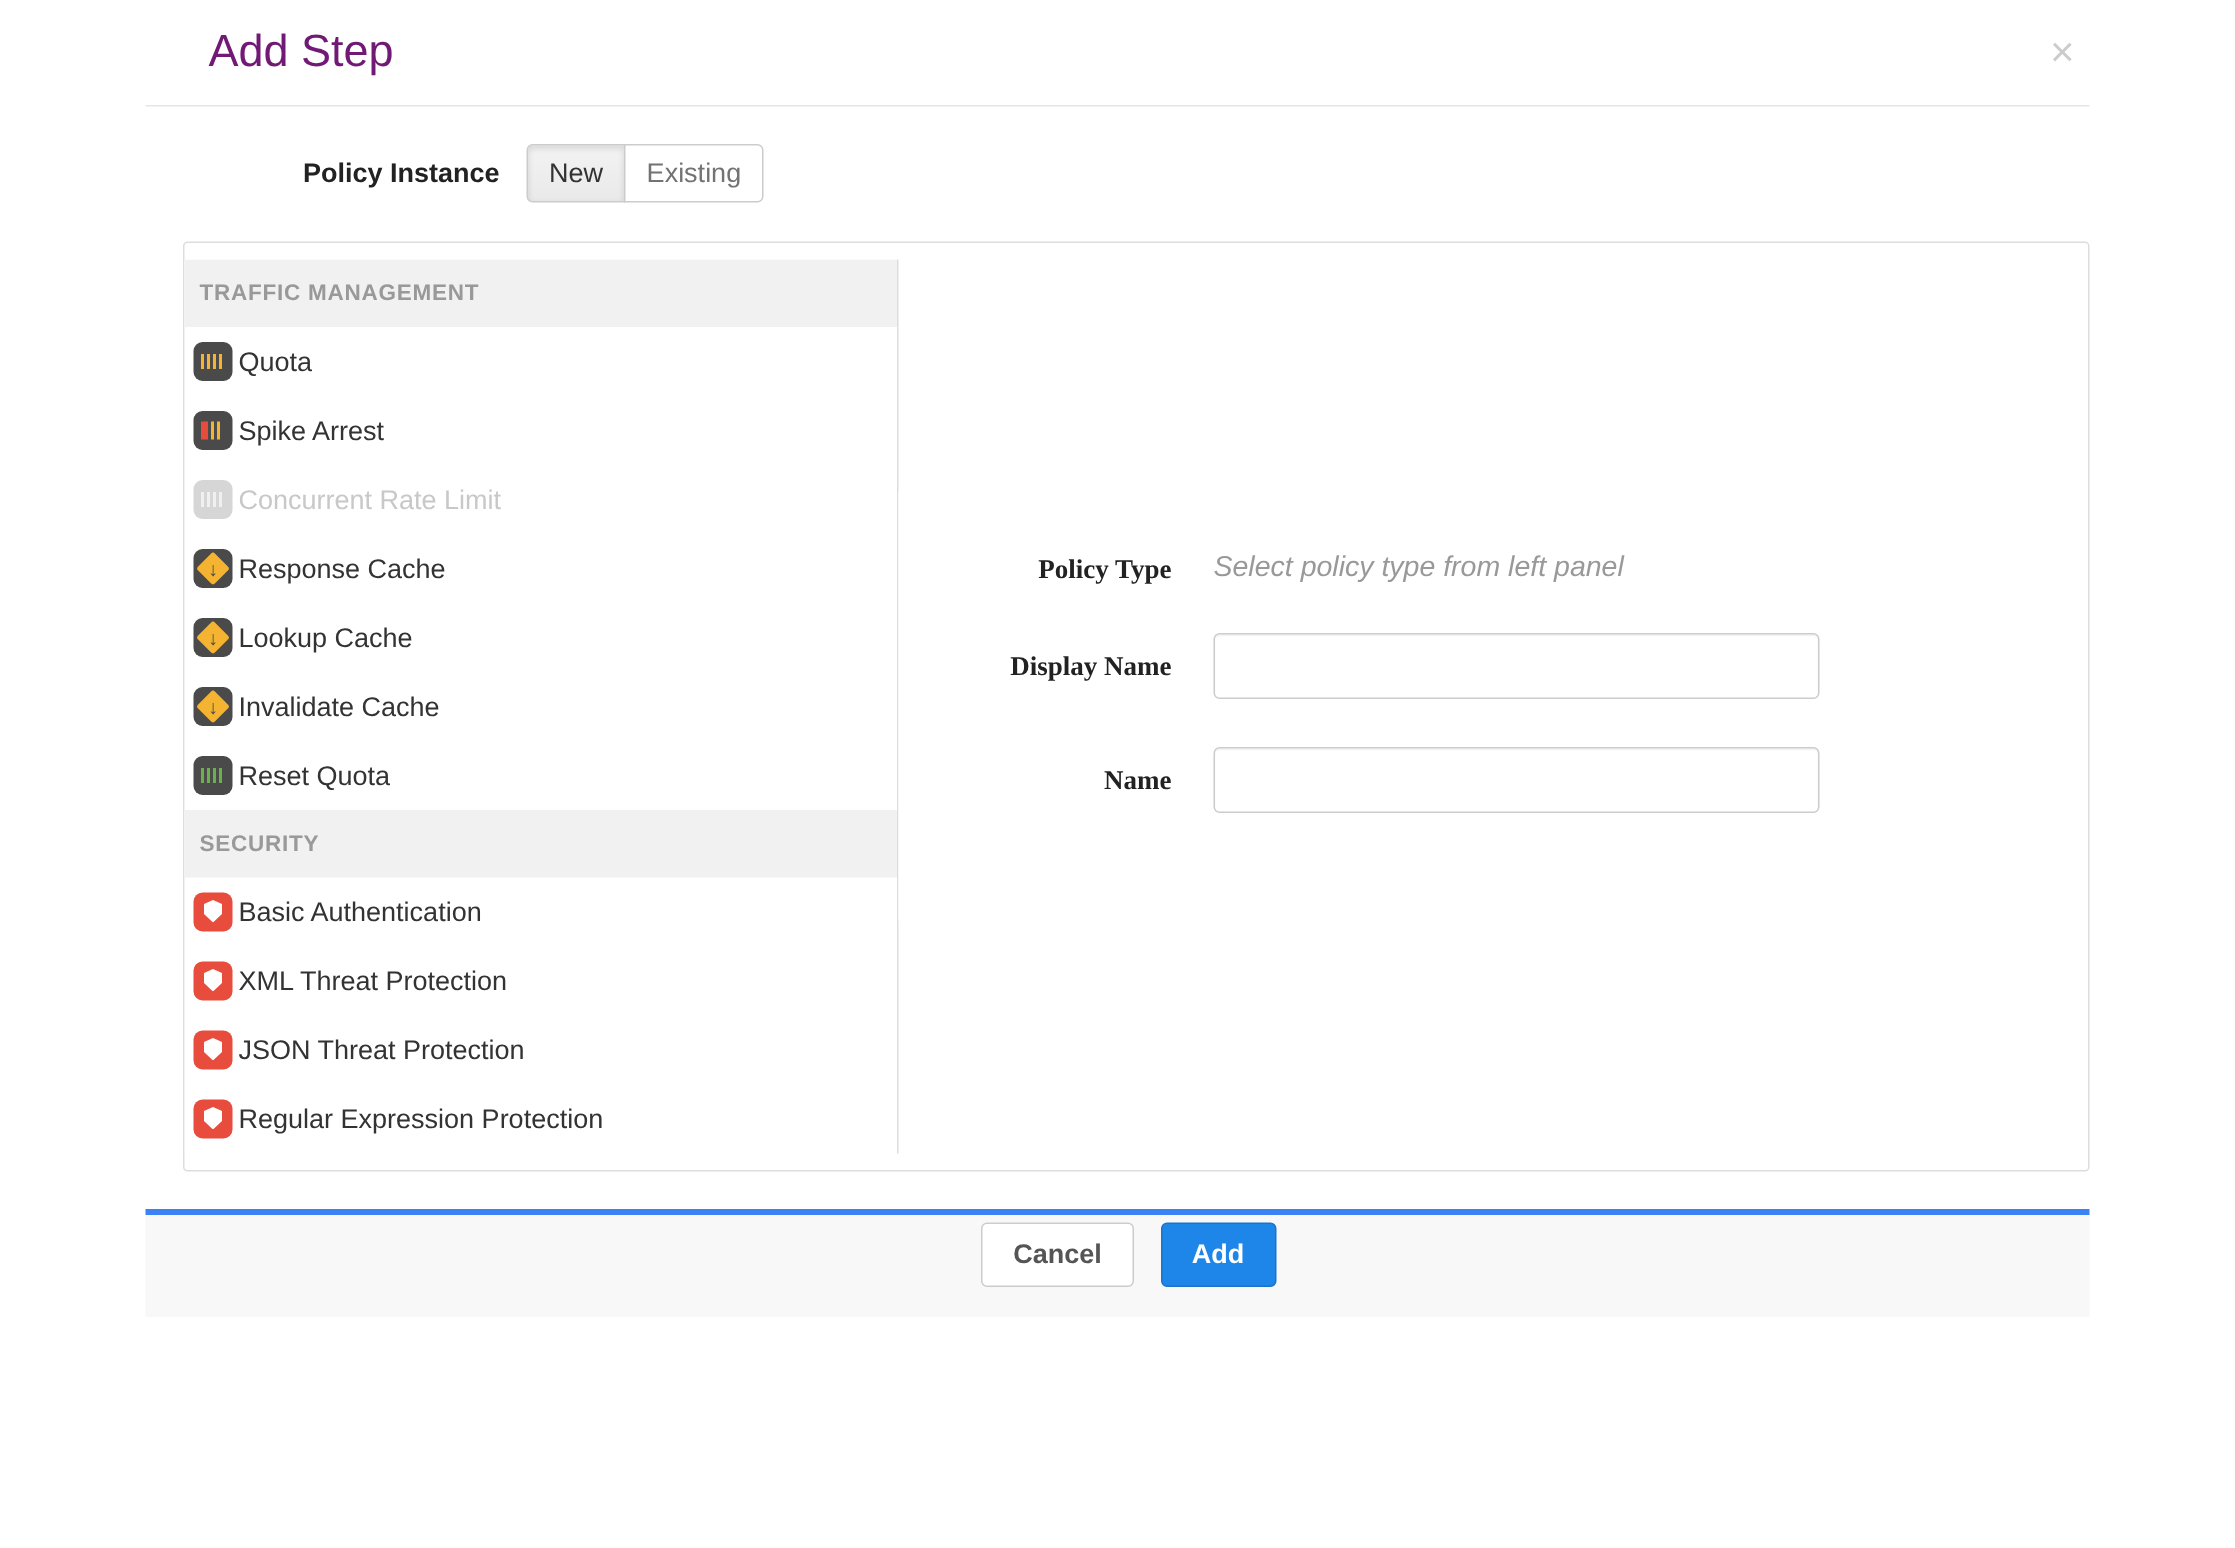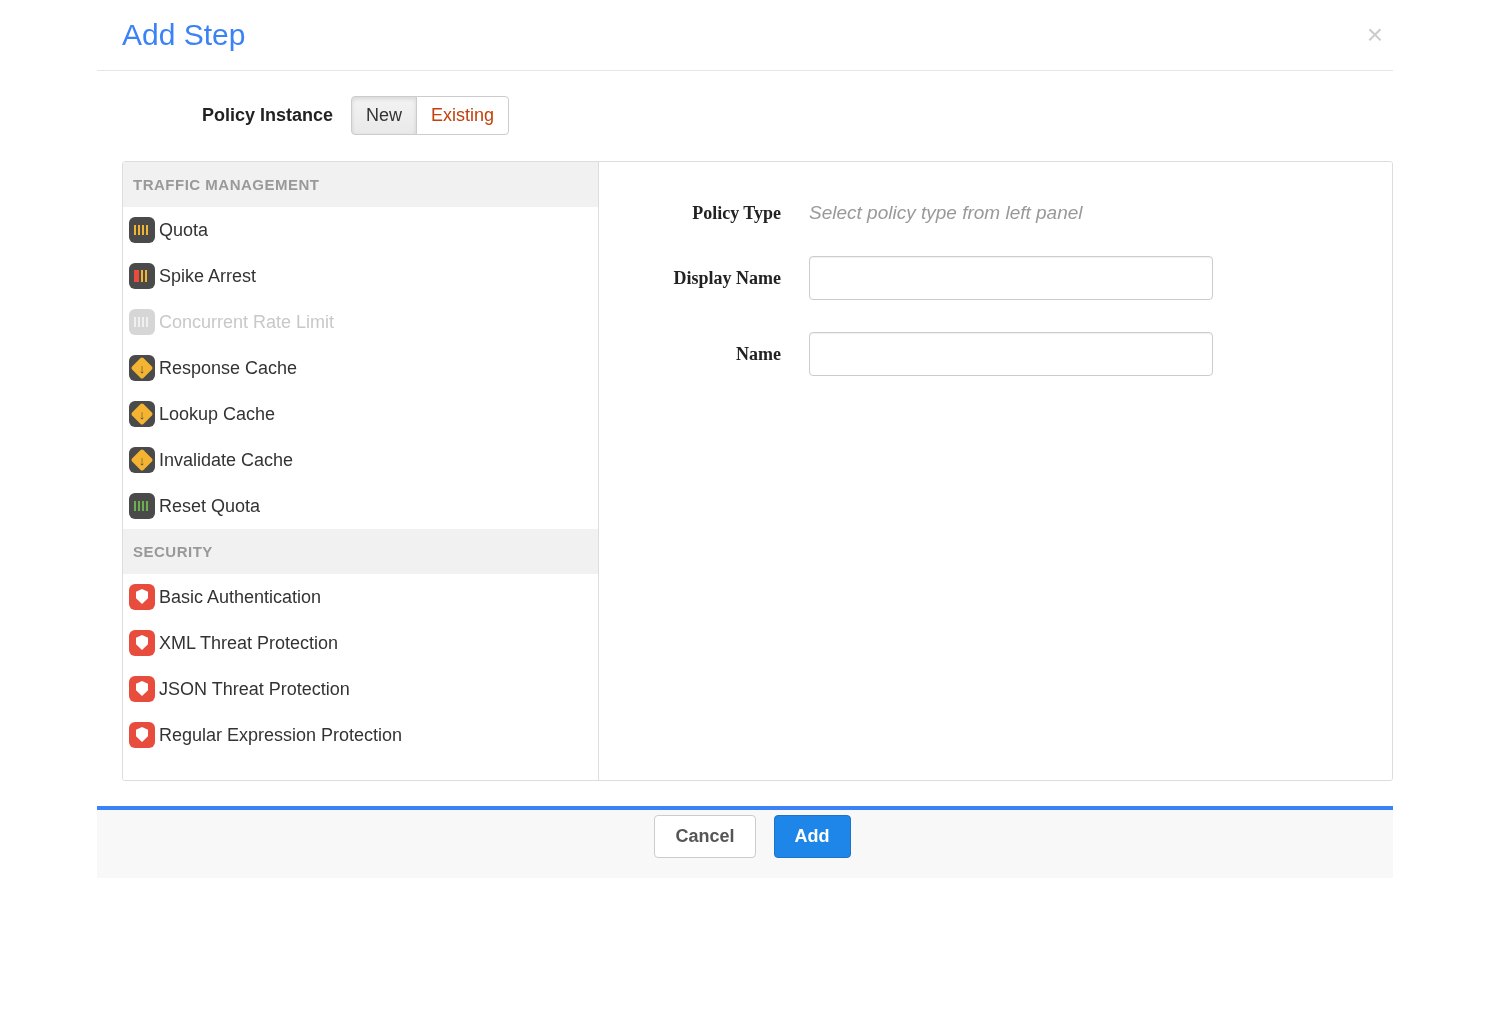--- a/index.html
+++ b/index.html
@@ -1,33 +1,33 @@
 <!DOCTYPE html>
 <html><head>
   <meta charset="utf-8">
   <style>
     * { box-sizing: border-box; margin: 0; padding: 0; }
     body { font-family: -apple-system, BlinkMacSystemFont, "Segoe UI", Helvetica, Arial, sans-serif; background: #fff; color: #333; }
     
     .modal { width: 1296px; margin: 0 auto; background: #fff; }
     .modal-header { display: flex; align-items: center; justify-content: space-between; padding: 18px 0 18px 25px; border-bottom: 1px solid #e5e5e5; }
-    .modal-title { font-size: 30px; font-weight: 400; color: #3b82f6; }
+    .modal-title { font-size: 30px; font-weight: 400; color: #701a75; margin-left: 17px; }
     .close-x { font-size: 28px; color: #ccc; cursor: pointer; font-weight: 300; padding: 0 10px; line-height: 1; }
     
     .modal-body { padding: 25px 0; }
     
     .policy-instance-row { display: flex; align-items: center; margin: 0 0 26px 85px; gap: 18px; }
     .policy-instance-label { font-size: 18px; font-weight: 700; color: #222; margin-left: 20px; }
     .btn-group { display: inline-flex; }
-    .btn-toggle { font-size: 18px; padding: 8px 14px; background: #fff; border: 1px solid #ccc; color: #c2410c; cursor: pointer; }
+    .btn-toggle { font-size: 18px; padding: 8px 14px; background: #fff; border: 1px solid #ccc; color: #737373; cursor: pointer; }
     .btn-toggle:first-child { border-radius: 4px 0 0 4px; }
     .btn-toggle:last-child { border-radius: 0 4px 4px 0; margin-left: -1px; }
     .btn-toggle.active { background: linear-gradient(#f3f3f3,#e9e9e9); box-shadow: inset 0 2px 4px rgba(0,0,0,.12); color: #333; }
     
-    .panes { display: flex; border: 1px solid #ddd; border-radius: 3px; margin: 0 0 0 25px; height: 620px; overflow: hidden; }
+    .panes { display: flex; border: 1px solid #ddd; border-radius: 3px; margin: 0 0 0 25px; height: 620px; overflow: hidden; align-items: center; }
     .left-pane { width: 476px; border-right: 1px solid #ddd; overflow-y: scroll; background: #fff; }
     .right-pane { flex: 1; background: #fff; padding: 40px 30px; }
     
     .cat-header { background: #f1f1f1; color: #999; font-size: 15px; font-weight: 700; letter-spacing: .5px; padding: 14px 10px; text-transform: uppercase; }
     .policy-item { display: flex; align-items: center; gap: 4px; padding: 10px 6px; cursor: pointer; font-size: 18px; color: #333; }
     .policy-item.disabled { color: #c8c8c8; cursor: default; }
     .picon { width: 26px; height: 26px; border-radius: 6px; flex-shrink: 0; display: flex; align-items: center; justify-content: center; }
     
     
     .picon.traffic { background: #4a4a4a; position: relative; }

